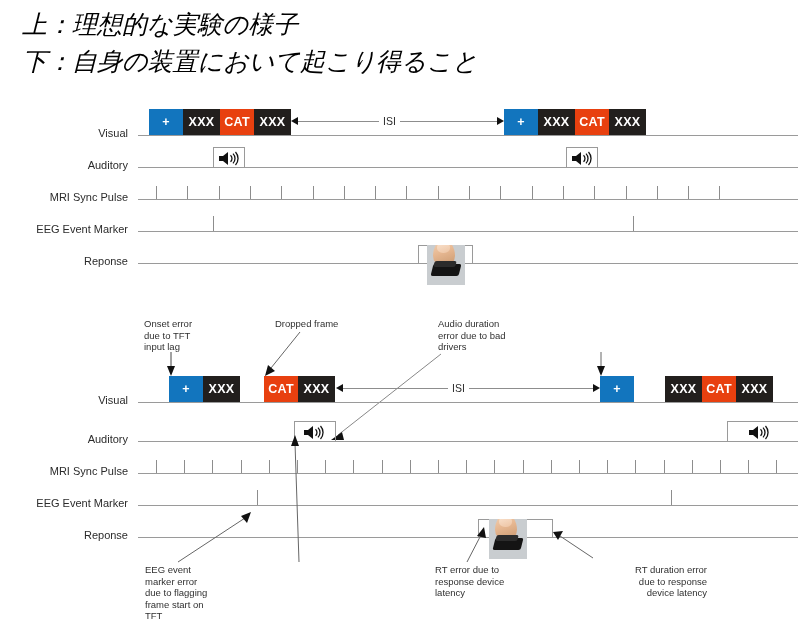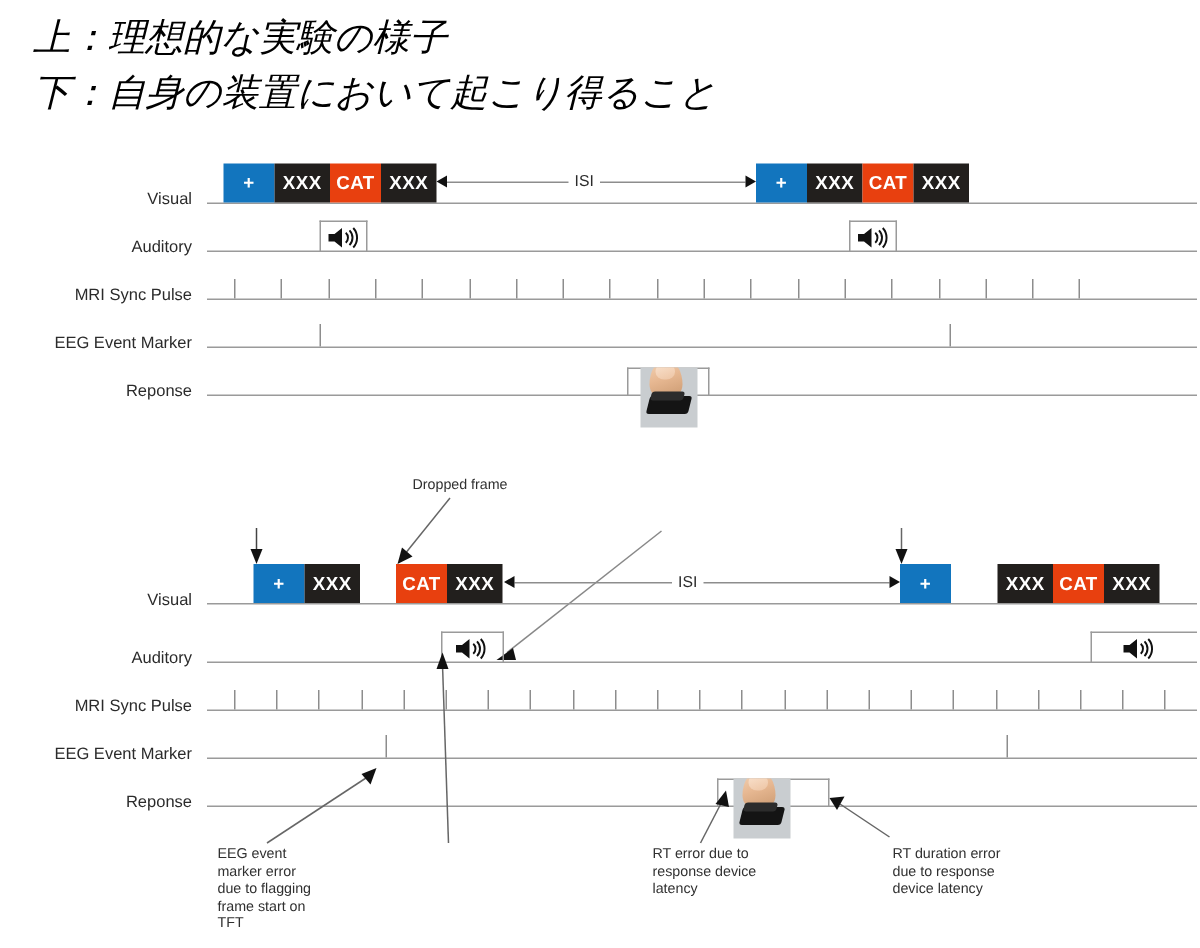--- a/index.html
+++ b/index.html
@@ -201,21 +201,27 @@
     <div class="abs handimg" style="left:427px;top:145px;width:38px;height:40px;">
       <div class="hand-finger" style="left:6px;top:-5px;width:22px;height:26px;"></div>
       <div class="hand-nail" style="left:10px;top:-3px;width:13px;height:11px;"></div>
       <div class="hand-btn" style="left:5px;top:19px;width:28px;height:12px;"></div>
       <div class="hand-btn2" style="left:7px;top:16px;width:22px;height:6px;"></div>
     </div>
   </div>
 
   <div class="abs" style="left:0;top:306px;width:800px;height:326px;">
 
+    <div class="anno" style="left:144px;top:12px;width:90px;">Onset error
+due to TFT
+input lag</div>
     <div class="anno" style="left:275px;top:12px;width:100px;">Dropped frame</div>
+    <div class="anno" style="left:438px;top:12px;width:110px;">Audio duration
+error due to bad
+drivers</div>
 
     <svg class="abs" style="left:0;top:0;width:800px;height:326px;overflow:visible;pointer-events:none;">
 
       <line x1="171" y1="46" x2="171" y2="62" stroke="#444" stroke-width="1"></line>
       <polygon points="171,70 167,60 175,60" fill="#111"></polygon>
 
       <line x1="300" y1="26" x2="271" y2="62" stroke="#666" stroke-width="1"></line>
       <polygon points="265,70 268,59 275,65" fill="#111"></polygon>
 
       <line x1="441" y1="48" x2="338" y2="129" stroke="#888" stroke-width="1"></line>
@@ -331,21 +337,21 @@
     </div>
 
     <div class="anno" style="left:145px;top:258px;width:92px;">EEG event
 marker error
 due to flagging
 frame start on
 TFT</div>
     <div class="anno" style="left:435px;top:258px;width:110px;">RT error due to
 response device
 latency</div>
-    <div class="anno" style="left:595px;top:258px;width:112px;">RT duration error
+    <div class="anno" style="left:595px;top:258px;width:112px;text-align:right;">RT duration error
 due to response
 device latency</div>
 
     <svg class="abs" style="left:0;top:0;width:800px;height:326px;overflow:visible;pointer-events:none;">
 
       <line x1="178" y1="256" x2="245" y2="212" stroke="#666" stroke-width="1"></line>
       <polygon points="251,206 241,210 247,217" fill="#111"></polygon>
 
       <line x1="299" y1="256" x2="295" y2="137" stroke="#666" stroke-width="1"></line>
       <polygon points="295,129 291,140 299,140" fill="#111"></polygon>

